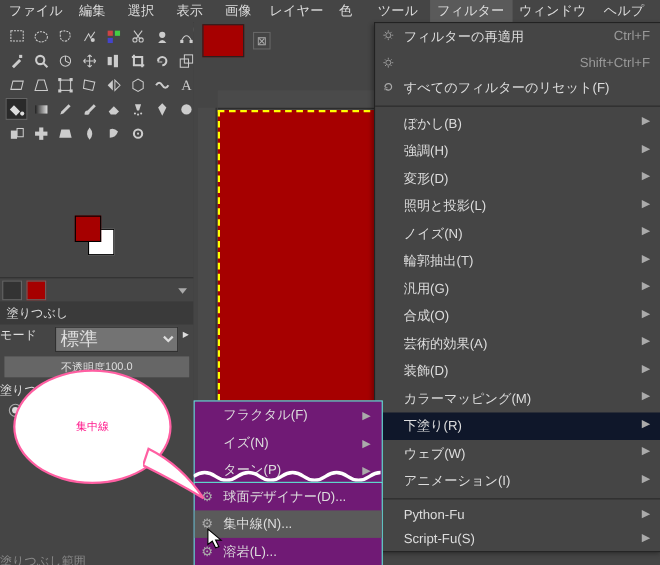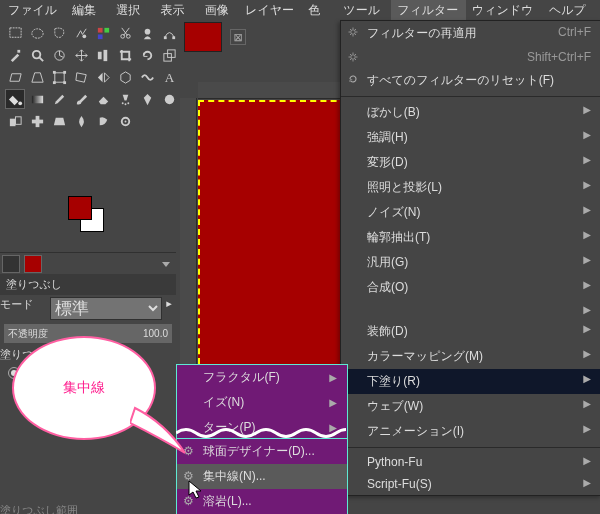--- a/index.html
+++ b/index.html
@@ -14,21 +14,21 @@
 .color-swatch{position:absolute;left:68px;top:176px;width:36px;height:36px}
 .color-swatch .fg{position:absolute;left:0;top:0;width:22px;height:22px;background:#a60000;border:1px solid #000}
 .color-swatch .bg{position:absolute;left:12px;top:12px;width:22px;height:22px;background:#fff;border:1px solid #000}
 .tabrow{position:absolute;left:0;top:232px;width:176px;height:22px;border-top:1px solid #303030;display:flex;align-items:center}
 .tabrow .sq{width:16px;height:16px;border:1px solid #666;margin:0 2px}
 .tabrow .tri{width:0;height:0;border-left:4px solid transparent;border-right:4px solid transparent;border-top:5px solid #aaa;margin-left:auto;margin-right:6px}
 .opts{position:absolute;left:0;top:254px;width:176px}
 .opt-title{padding:3px 6px;background:#3a3a3a;font-size:11px}
 .opt-row{display:flex;padding:2px 0;font-size:11px}
 .opt-row select{background:#737373;color:#ddd;border:1px solid #303030;font-size:17px;flex:1}
-.slider{background:#666;height:19px;margin:2px 4px;position:relative;font-size:10px;display:flex;align-items:center;justify-content:space-between;padding:0 4px}
+.slider{background:#666;height:19px;margin:2px 4px;position:relative;font-size:10px;display:flex;align-items:center;justify-content:center;padding:0 4px}
 .radio-row{display:flex;align-items:center;padding:1px 8px;font-size:11px}
 .radio-row .rb{width:10px;height:10px;border:1px solid #aaa;border-radius:50%;margin-right:4px}
 .radio-row .rb.on::after{content:"";display:block;width:6px;height:6px;background:#ddd;border-radius:50%;margin:2px}
 .canvas-area{position:absolute;left:176px;top:20px;right:0;bottom:0;background:#454545}
 .img-header{height:34px;display:flex;align-items:center;padding:0 8px}
 .img-thumb{width:36px;height:28px;background:#a60000;border:1px solid #222}
 .img-close{margin-left:8px;color:#aaa;border:1px solid #666;width:14px;height:14px;display:flex;align-items:center;justify-content:center;font-size:11px}
 .canvas-wrap{position:absolute;left:22px;top:80px;width:160px;height:280px}
 .canvas{width:155px;height:270px;background:#a60000;border:2px dashed #ff0}
 .ruler-h{position:absolute;left:22px;top:62px;width:160px;height:16px;background:#4a4a4a;border-bottom:1px solid #2a2a2a}
@@ -41,21 +41,21 @@
 .fm-item.hl{background:#0f172a}
 .fm-sep{height:1px;background:#2a2a2a;margin:3px 0}
 .sub-menu{position:absolute;left:176px;top:364px;width:170px;background:#701a75;border:1px solid #5eead4}
 .sub-item{display:flex;align-items:center;padding:4px 10px 4px 26px;position:relative;font-size:12px}
 .sub-item .arrow{margin-left:auto;font-size:10px;color:#aaa}
 .sub-item .gear{position:absolute;left:6px;top:5px;color:#aaa}
 .sub-item.hl{background:#5a5a5a}
 .wave{position:absolute;left:176px;top:426px;width:170px;height:10px}
 .wave svg{width:170px;height:14px}
 .callout{position:absolute;left:12px;top:336px;width:168px;height:120px;z-index:50}
-.callout .bubble{width:140px;height:100px;background:#fff;border:2px solid #ff5fa2;border-radius:50%;display:flex;align-items:center;justify-content:center;color:#ff1a8c;font-size:14px;font-weight:500}
+.callout .bubble{width:140px;height:100px;background:#fff;border:2px solid #ff5fa2;border-radius:50%;display:flex;align-items:center;justify-content:center;color:#ff1a8c;font-size:10px;font-weight:500}
 .callout svg.tailsvg{position:absolute;left:118px;top:62px}
 .cursor{position:absolute;left:188px;top:480px;z-index:60}
 .gear-ico{width:12px;height:12px}
 </style>
 </head>
 <body>
 
 <div class="menubar">
   <div class="m">ファイル(F)</div>
   <div class="m">編集(E)</div>
@@ -408,20 +408,21 @@
     </div>
   <div class="fm-item">
       <span>汎用(G)</span>
       <span class="arrow">▶</span>
     </div>
   <div class="fm-item">
       <span>合成(O)</span>
       <span class="arrow">▶</span>
     </div>
   <div class="fm-item">
+      <span>芸術的効果(A)</span>
       <span class="arrow">▶</span>
     </div>
   <div class="fm-item">
       <span>装飾(D)</span>
       <span class="arrow">▶</span>
     </div>
   <div class="fm-item">
       <span>カラーマッピング(M)</span>
       <span class="arrow">▶</span>
     </div>

